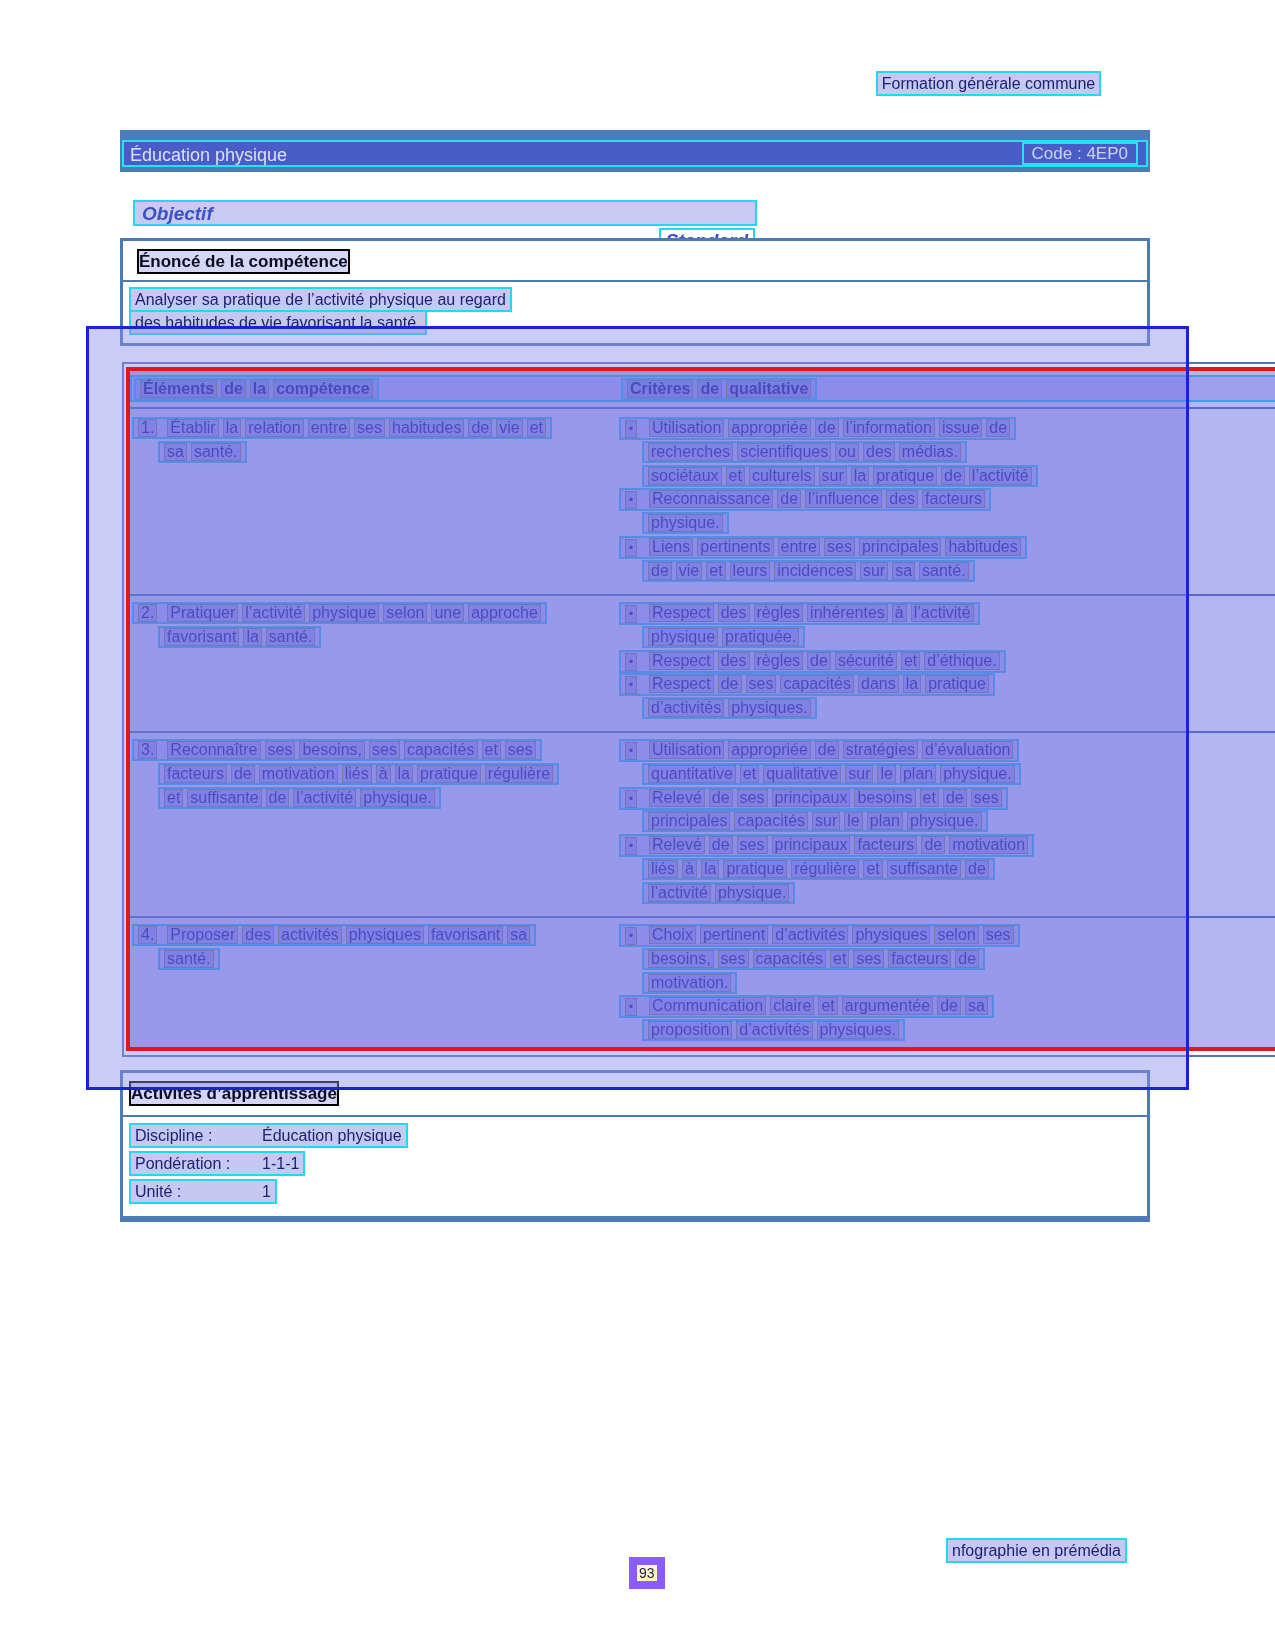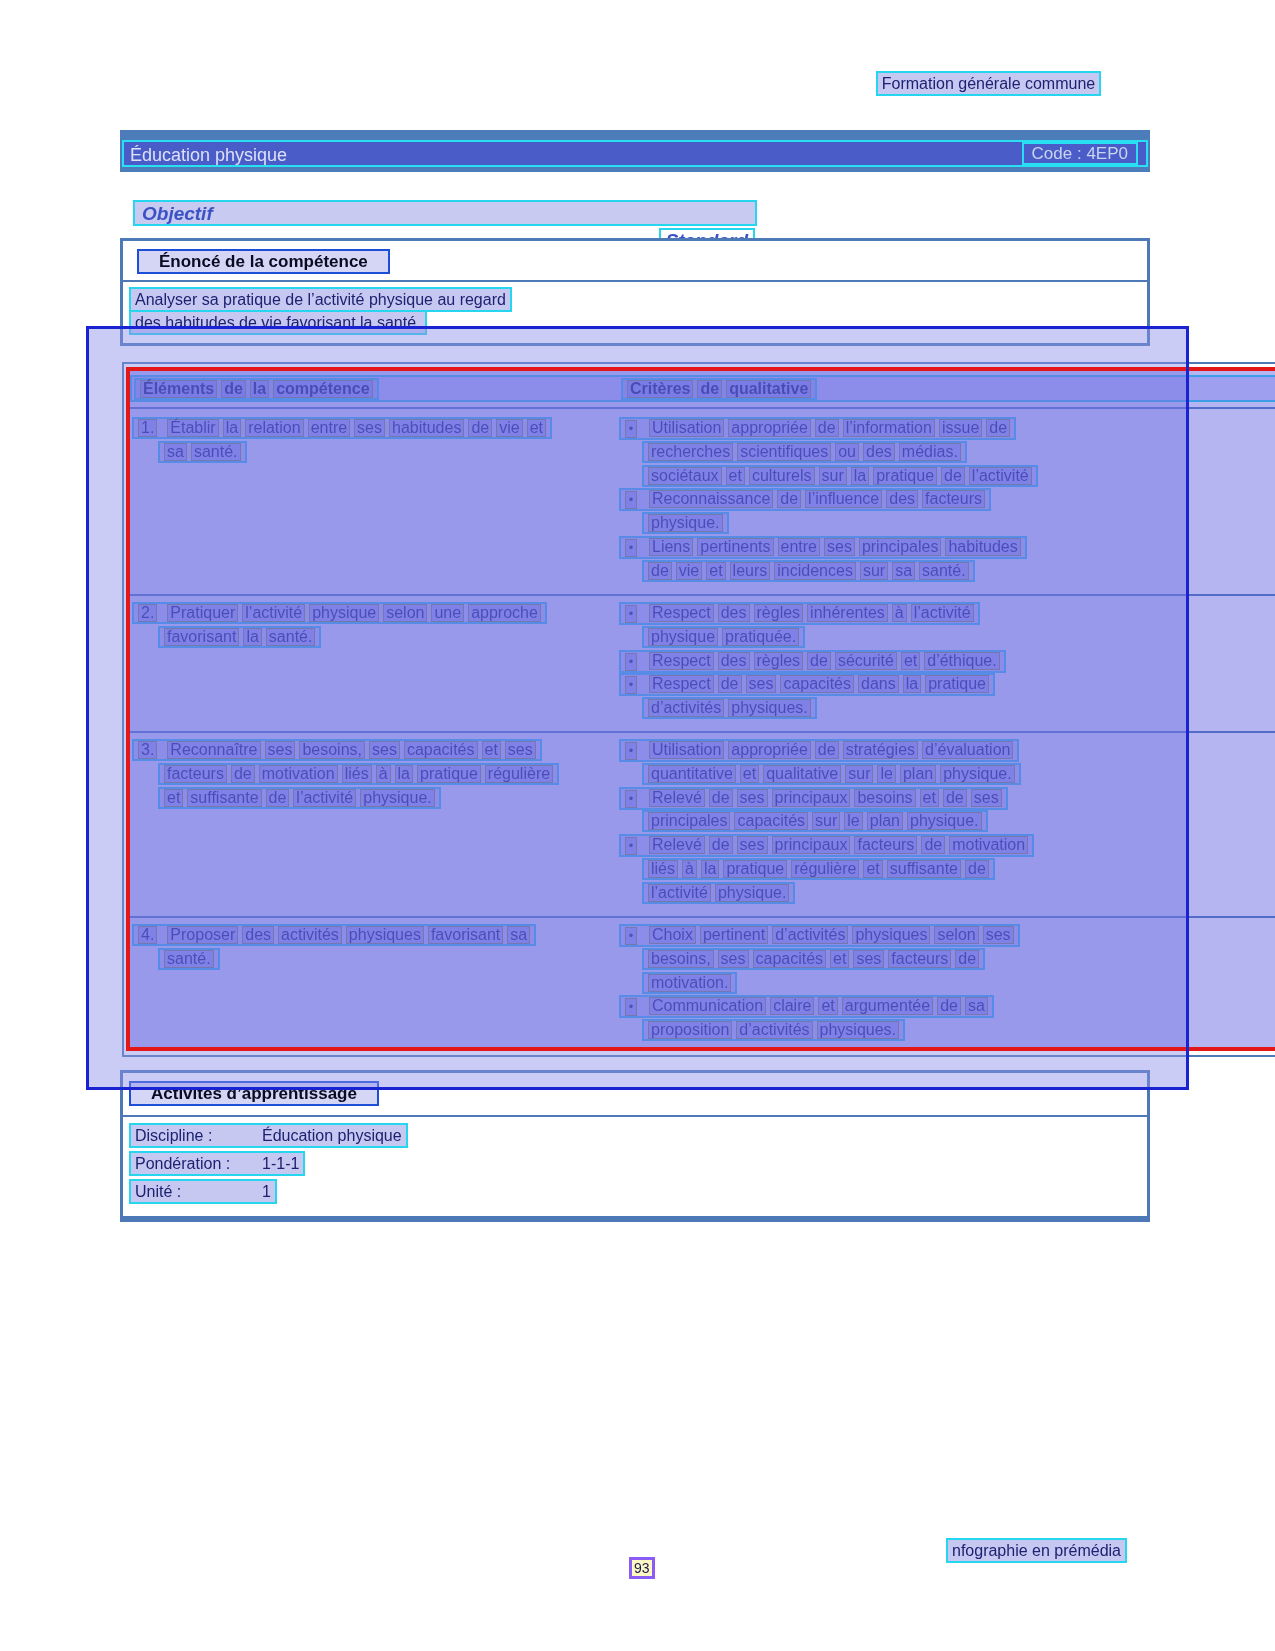--- a/index.html
+++ b/index.html
@@ -31,22 +31,22 @@
   }
   .obj-label{position:absolute;left:7px;top:1px;font-size:19px;font-weight:bold;font-style:italic;color:#3b52c4;}
   .std-box{
     position:absolute;right:0px;top:-2px;height:22px;border:2px solid #25d6ee;padding:0 5px;
     font-size:19px;font-weight:bold;font-style:italic;color:#3b52c4;line-height:22px;background:#ffffff;margin-top:28px;
   }
   
   .sbox{border:3px solid #4d7ab6;background:#ffffff;box-sizing:border-box;}
   .enonce{left:120px;top:238px;width:1030px;height:108px;}
   .sec-title{
-    display:inline-block;background:#d5d6f6;border:2px solid #1d4ed8;
-    padding:1px 20px;color:#0a0a20;font-size:17px;font-weight:bold;line-height:19px;white-space:nowrap;
+    display:inline-block;background:#d5d6f6;border:2px solid #000000;
+    padding:1px 0;color:#0a0a20;font-size:17px;font-weight:bold;line-height:19px;white-space:nowrap;
   }
   .sepline{position:absolute;left:0;right:0;height:2px;background:#4d7ab6;}
   
   .tbl{left:122px;top:362px;width:1168px;height:695px;border:2px solid #4d7ab6;box-sizing:border-box;background:#fff;}
   .redblock{
     position:absolute;left:2px;top:3px;right:2px;bottom:4px;
     border:4px solid #e31717;background:rgba(90,92,225,0.45);z-index:6;pointer-events:none;
   }
   .thead-band{
     position:absolute;left:6px;right:8px;top:11px;height:27px;
@@ -77,21 +77,21 @@
     left:86px;top:326px;width:1103px;height:764px;
     background:rgba(140,142,233,0.45);z-index:5;pointer-events:none;
   }
   .ovl-border{
     left:86px;top:326px;width:1103px;height:764px;
     border:3px solid #1a23d2;box-sizing:border-box;z-index:7;pointer-events:none;
   }
   
   .foot{left:943px;top:1538px;font-size:16px;color:#2a2a6e;padding:0 3px;}
   .pgnum{
-    left:629px;top:1557px;background:#fef9c3;border:3px solid #8b5cf6;
+    left:629px;top:1557px;background:#fef9c3;border:8px solid #8b5cf6;
     font-size:14px;color:#1a1a50;padding:1px 2px;line-height:14px;
   }
   .eyebrow{left:837px;top:71px;width:303px;text-align:center;color:#7c89cb;font-size:19px;}
 </style>
 </head>
 <body>
 
 <div class="abs eyebrow">
   <span class="hl">Formation générale commune</span>
 </div>

